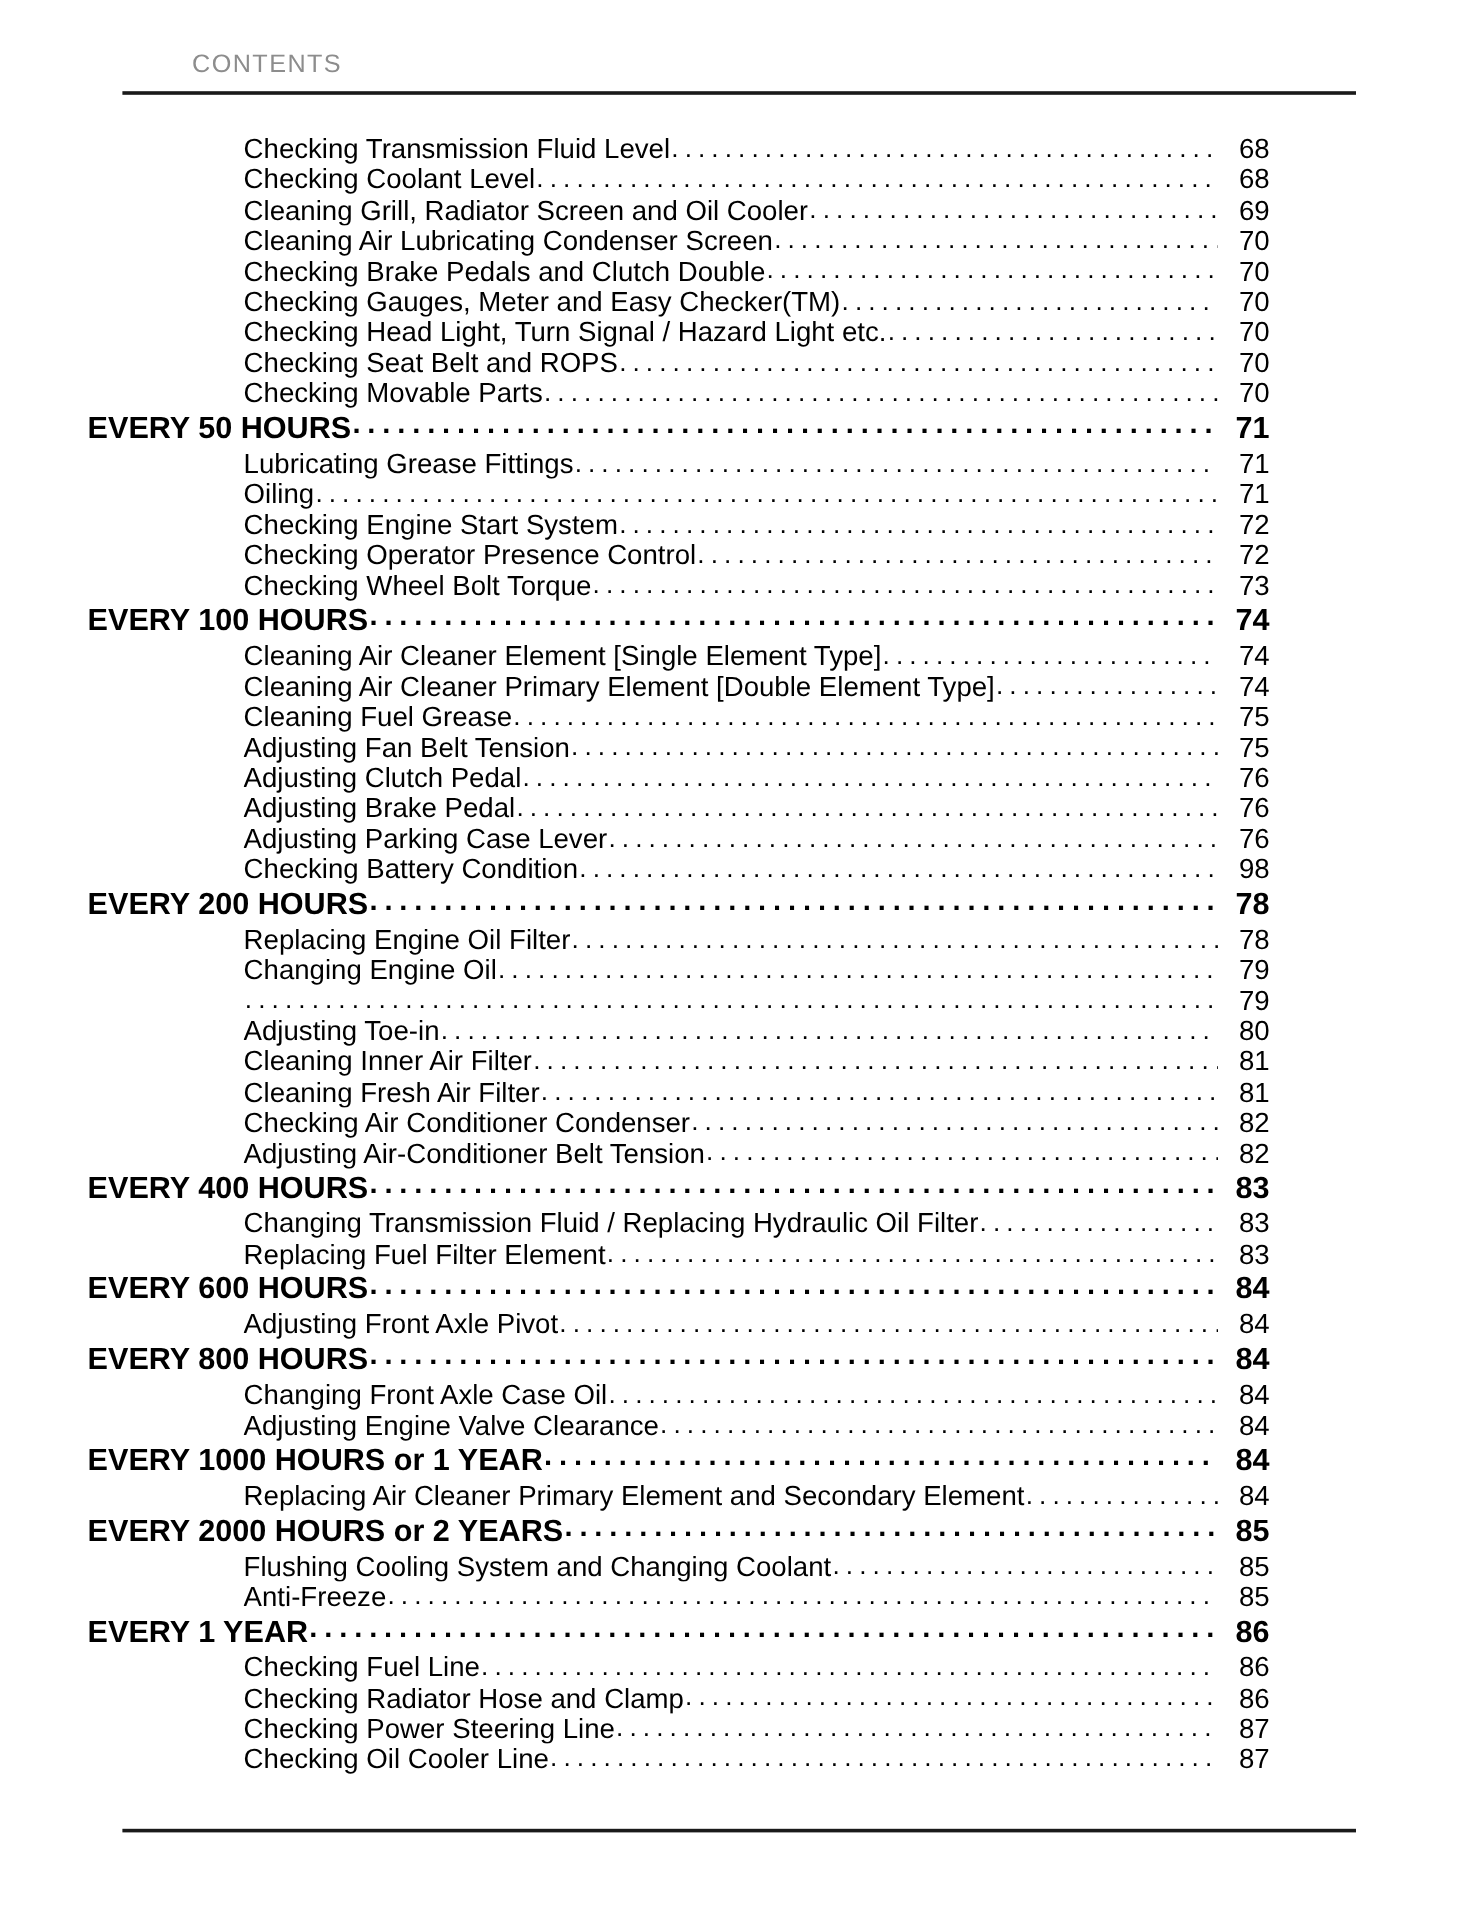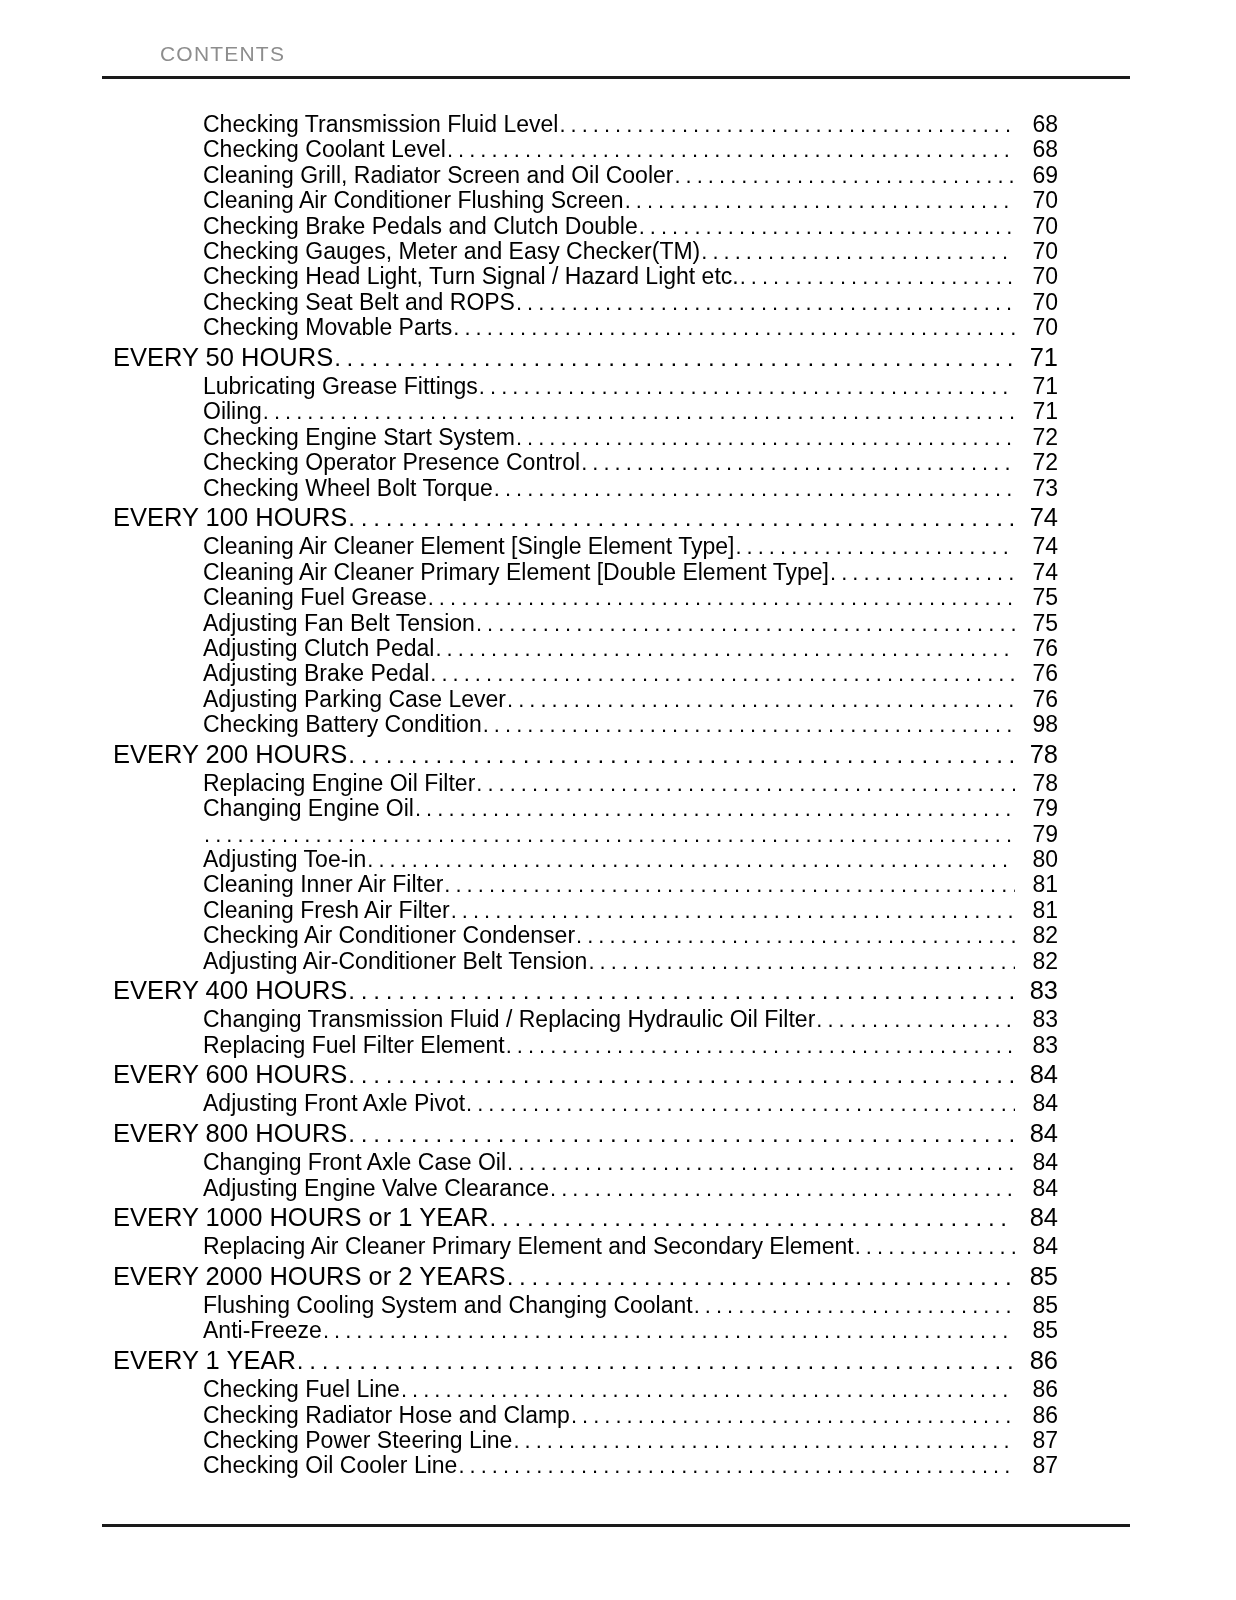--- a/index.html
+++ b/index.html
@@ -47,30 +47,31 @@
     border-top: 3.5px solid #1a1a1a;
   }
   .toc {
     position: absolute;
     left: 0;
     top: 112px;
     width: 1236px;
   }
   .toc-row {
     display: flex;
-    align-items: flex-end;
+    align-items: center;
     width: 100%;
     box-sizing: border-box;
     padding-right: 178px;
     white-space: nowrap;
   }
   .toc-row.level-section {
     font-size: 25.5px;
     line-height: 33.3px;
-    padding-left: 113px;
+    padding-left: 73px;
+    font-weight: bold;
   }
   .toc-row.level-item {
     font-size: 23px;
     line-height: 25.4px;
     padding-left: 203px;
   }
   .toc-title {
     flex: 0 1 auto;
     overflow: hidden;
     text-overflow: clip;
@@ -120,21 +121,21 @@
         <span class="toc-title">Checking Coolant Level</span>
         <span class="toc-leader"></span>
         <span class="toc-page">68</span>
       </div>
       <div class="toc-row level-item">
         <span class="toc-title">Cleaning Grill, Radiator Screen and Oil Cooler</span>
         <span class="toc-leader"></span>
         <span class="toc-page">69</span>
       </div>
       <div class="toc-row level-item">
-        <span class="toc-title">Cleaning Air Conditioner Flushing Screen</span>
+        <span class="toc-title">Cleaning Air Lubricating Condenser Screen</span>
         <span class="toc-leader"></span>
         <span class="toc-page">70</span>
       </div>
       <div class="toc-row level-item">
         <span class="toc-title">Checking Brake Pedals and Clutch Double</span>
         <span class="toc-leader"></span>
         <span class="toc-page">70</span>
       </div>
       <div class="toc-row level-item">
         <span class="toc-title">Checking Gauges, Meter and Easy Checker(TM)</span>

